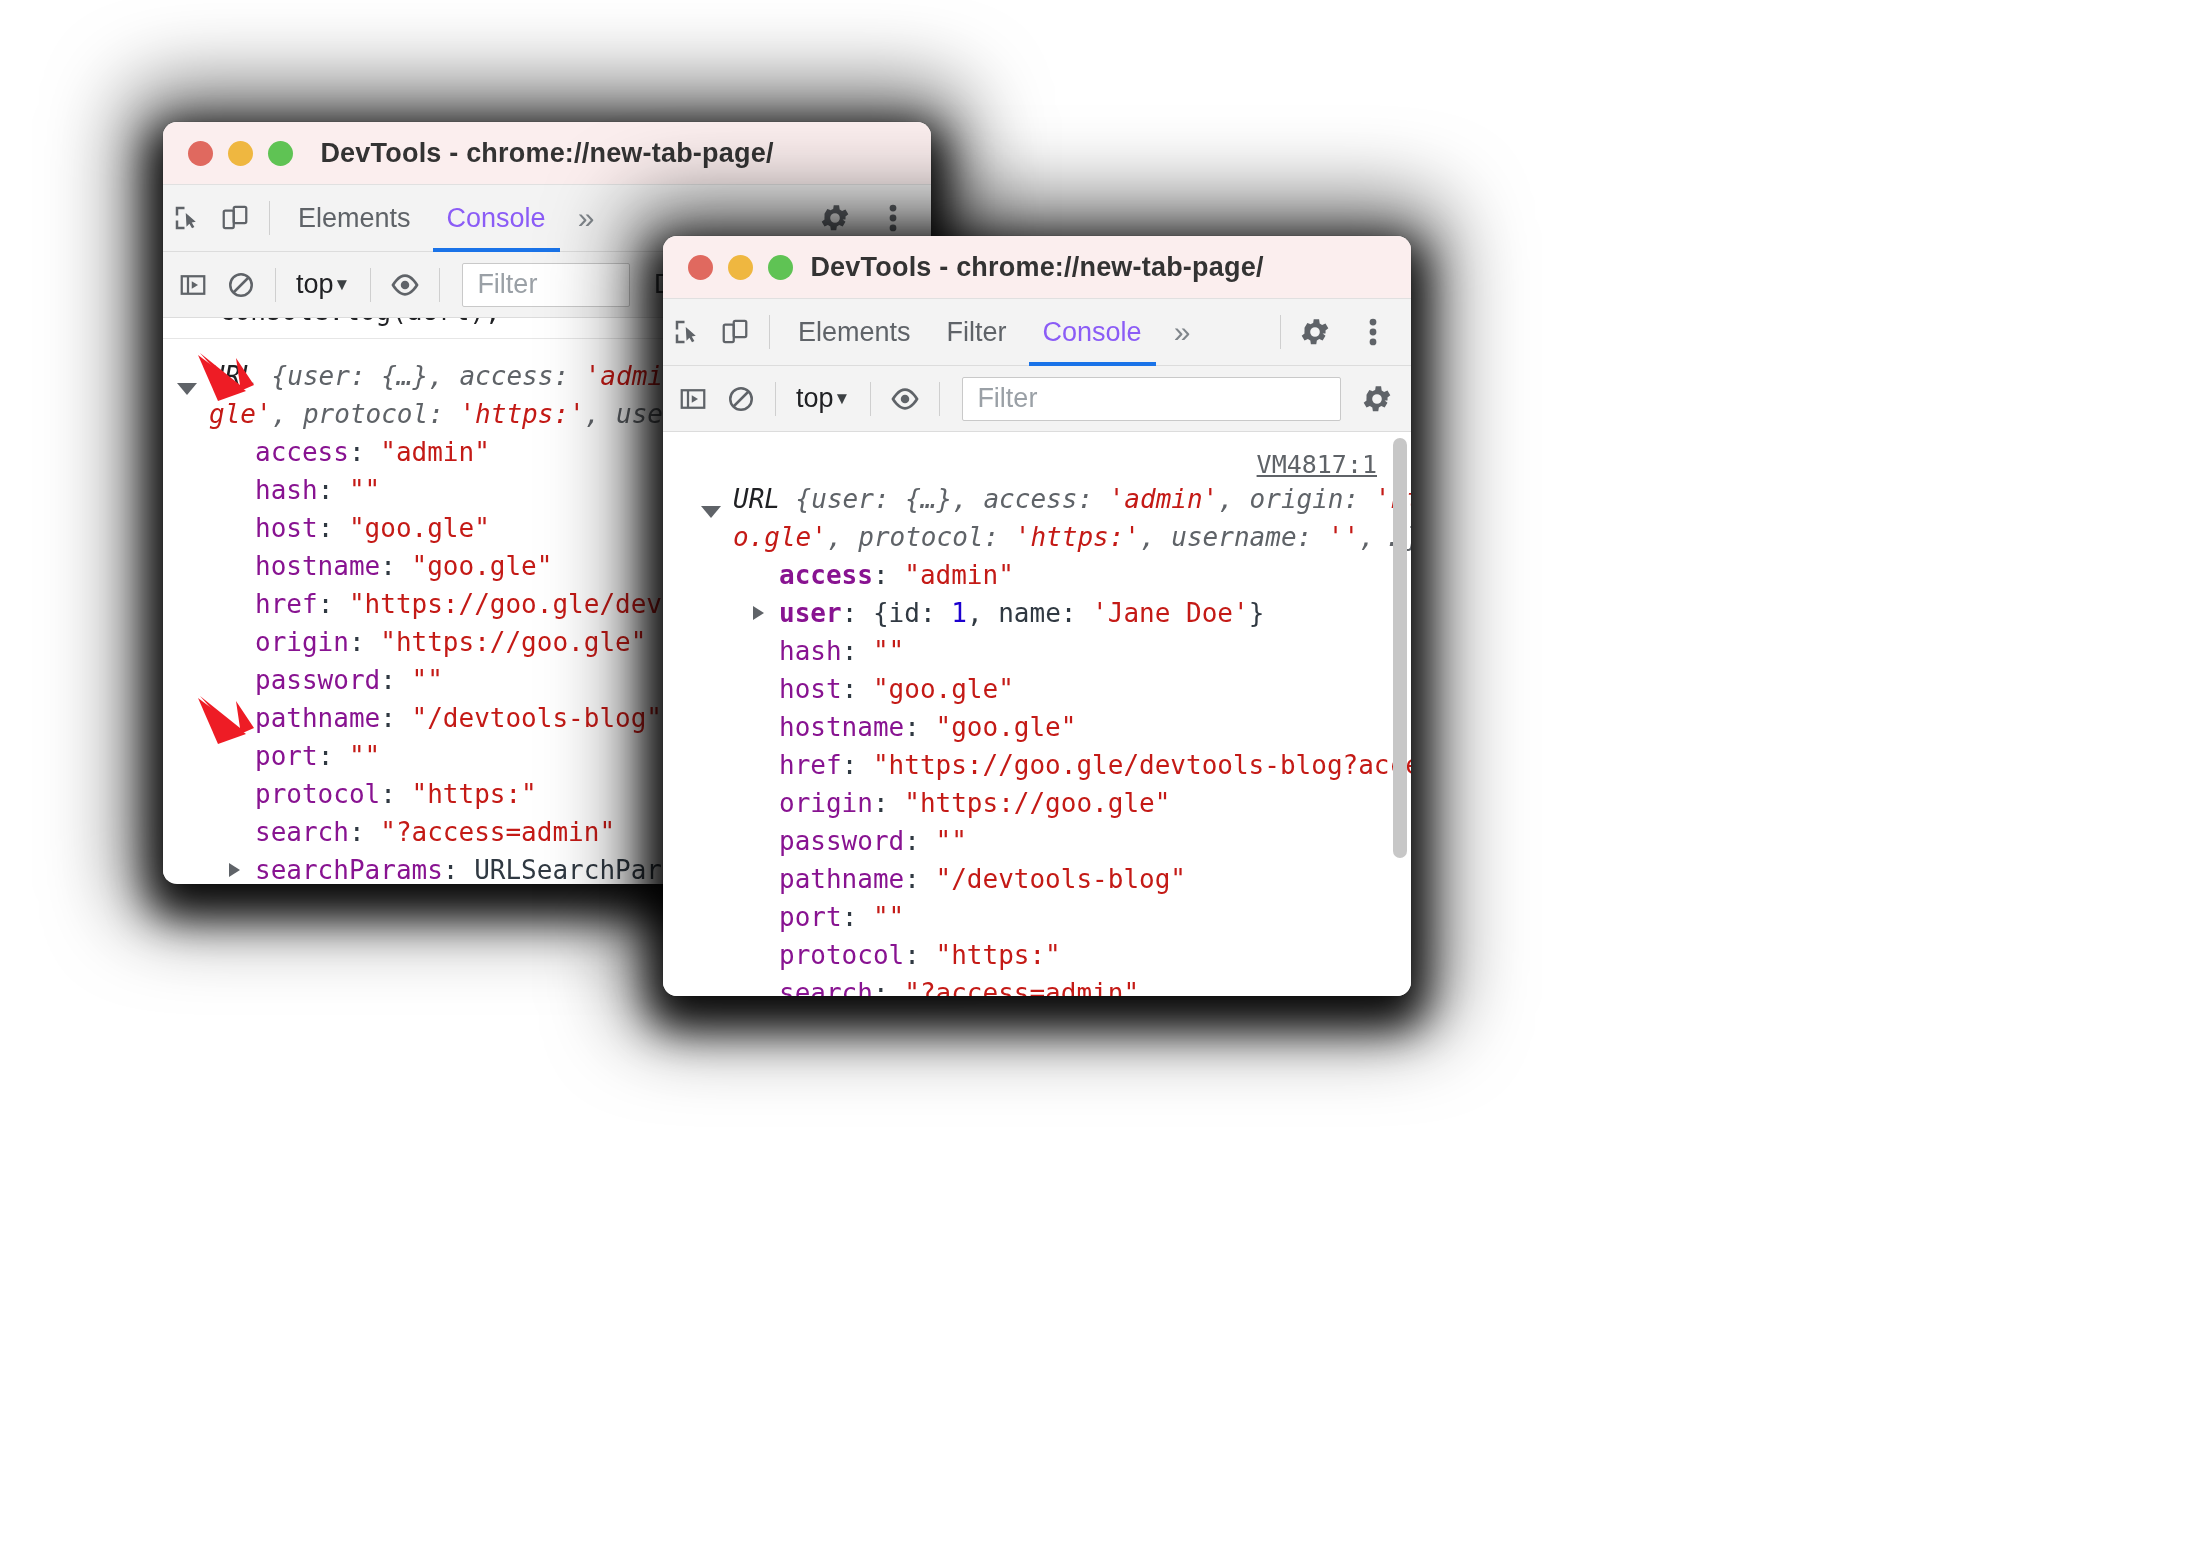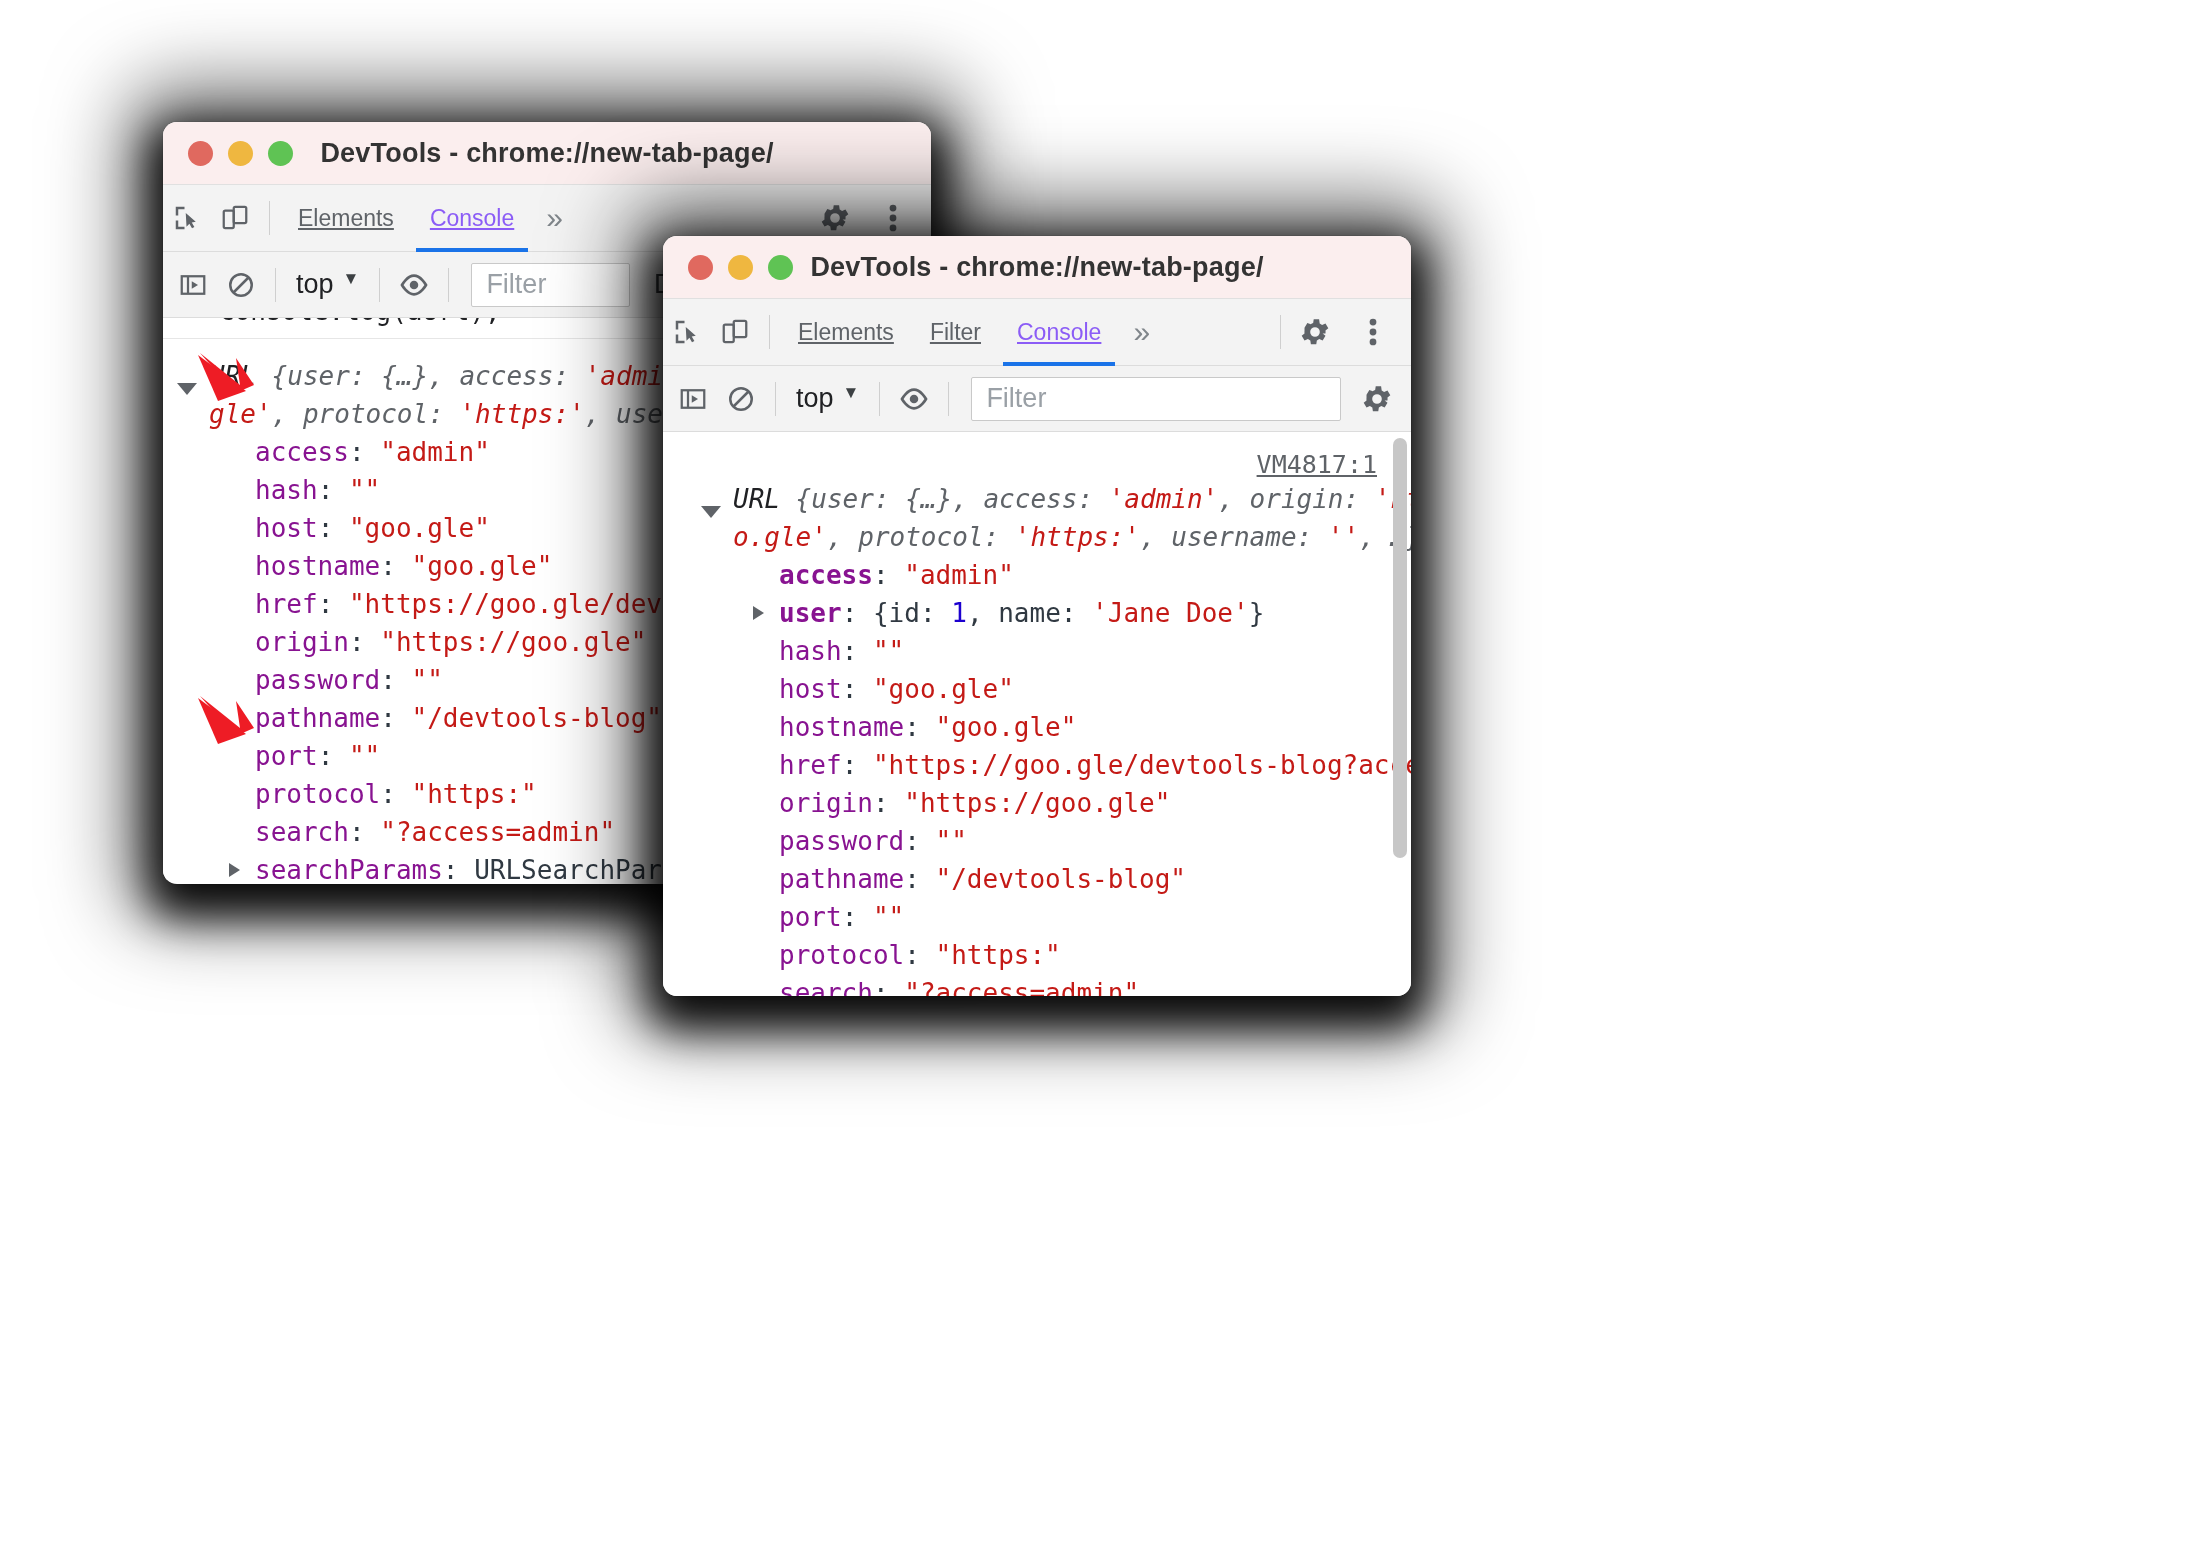--- a/index.html
+++ b/index.html
@@ -48,45 +48,44 @@
     display: flex; align-items: center;
     position: relative;
   }
   .iconbtn {
     width: 48px; height: 48px;
     display: flex; align-items: center; justify-content: center;
     flex: none;
   }
   .vsep { width: 1px; height: 34px; background: #cfcfcf; margin: 0 10px; flex: none; }
   .tab {
-    font-size: 23px; color: #5f6368;
+    font-size: 27px; color: #5f6368;
     padding: 0 18px; height: 100%;
     display: flex; align-items: center; position: relative;
     white-space: nowrap;
-    text-decoration: underline;
   }
   .tab.active { color: #8b5cf6; }
   .tab.active::after {
     content: ""; position: absolute; left: 4px; right: 4px; bottom: -1px;
     height: 4px; background: #1a73e8;
   }
   .chev { font-size: 30px; color: #80868b; padding: 0 14px; }
   .tabspacer { flex: 1 1 auto; }
 
   
   .contoolbar {
     height: 66px;
     background: #f3f3f3;
     border-bottom: 1px solid #dcdcdc;
     display: flex; align-items: center;
     padding-left: 6px;
   }
   .ctx {
     font-size: 27px; color: #202124;
-    display: flex; gap: 9px;
+    display: flex; align-items: center; 
     padding: 0 10px;
   }
   .caret { font-size: 17px; color: #3c4043; }
   .filterbox {
     flex: 1 1 auto;
     height: 44px;
     background: #fff;
     border: 1px solid #c9c9c9;
     border-radius: 2px;
     display: flex; align-items: center;

